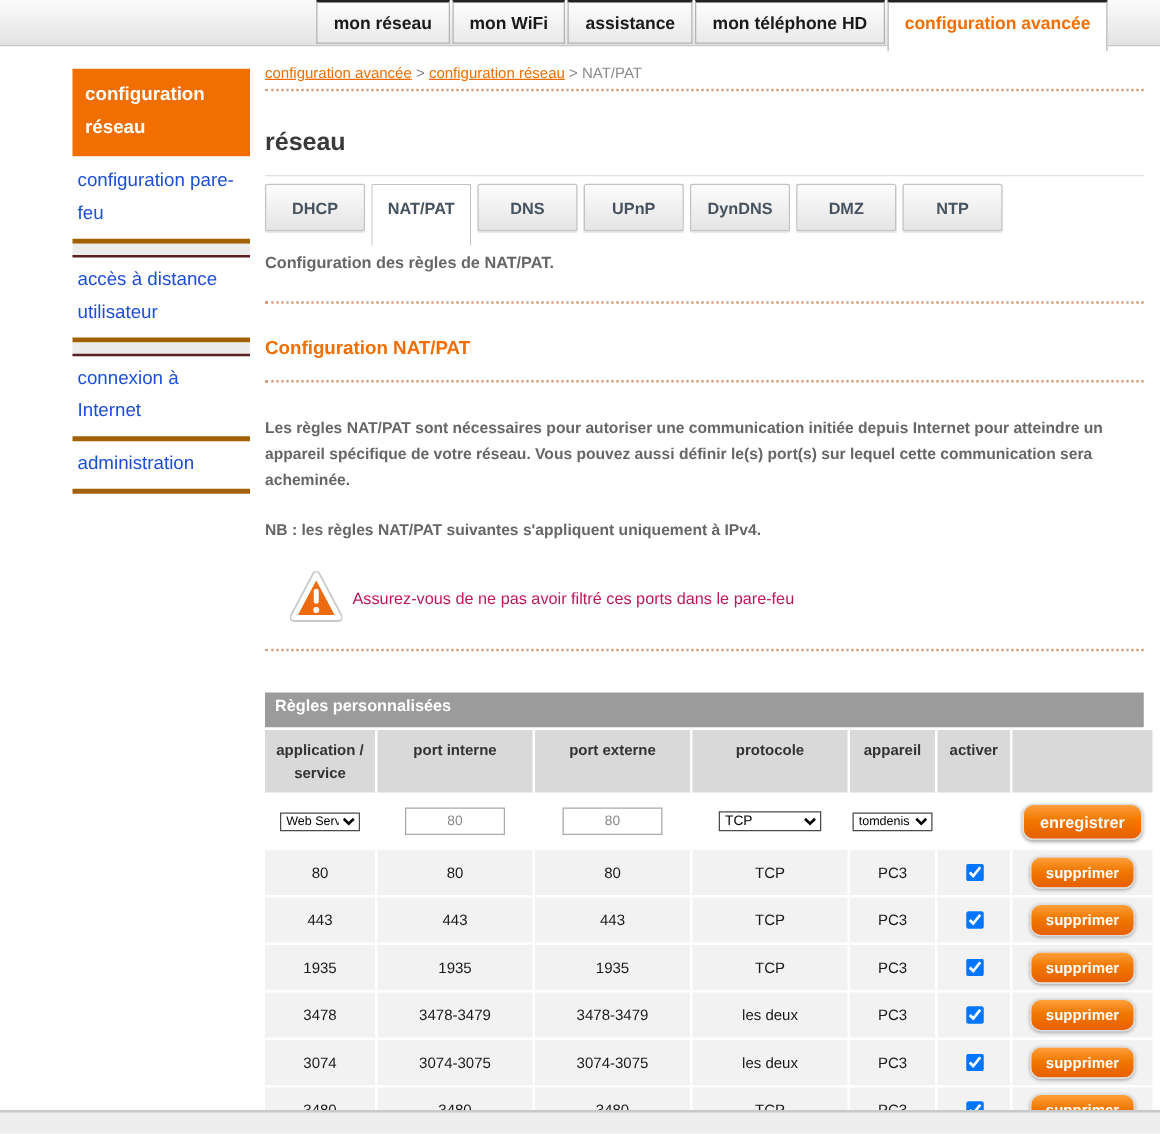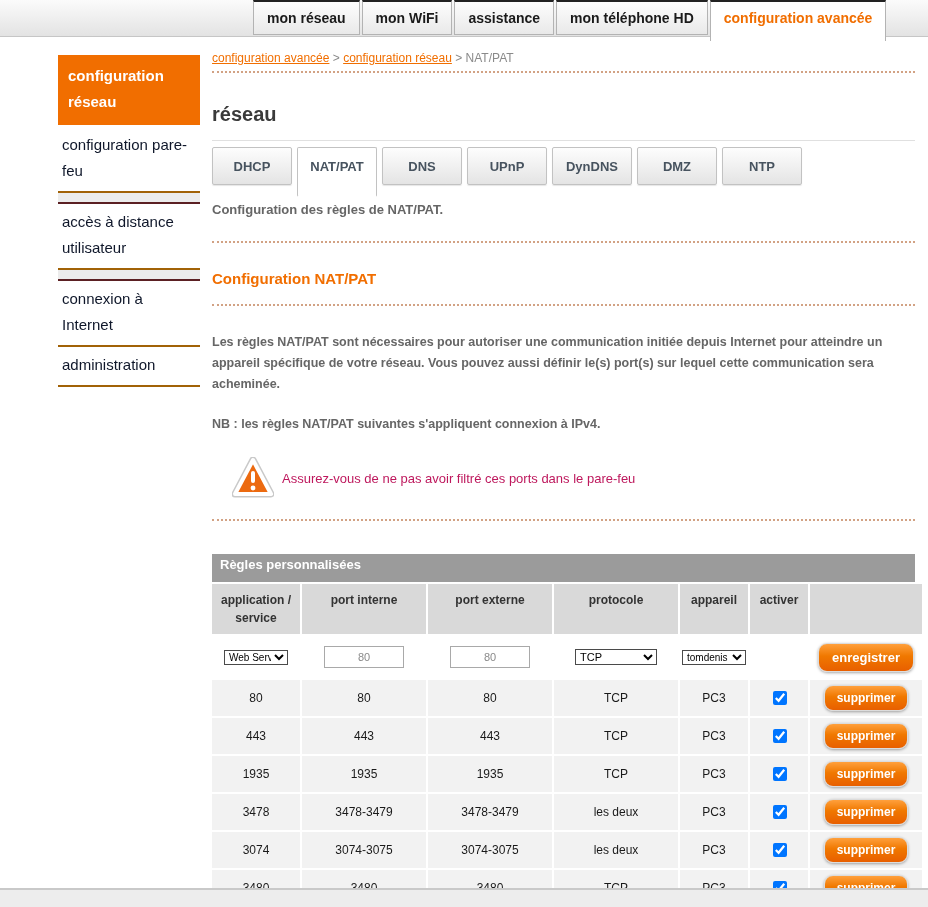--- a/index.html
+++ b/index.html
@@ -22,22 +22,22 @@
     background:linear-gradient(#fdfdfd,#e9e9e9);
     border:1px solid #b3b3b3; border-top:2px solid #222;
   }
   .top-tab.active {
     background:#fff; color:#f16e00; height:41px; border-bottom:none;
   }
 
   
   .sidebar { position:absolute; top:55px; left:58px; width:142px; z-index:2; }
   .side-item {
-    font-size:15px; color:#0f172a; line-height:26px; padding:5px 4px 7px;
-    border-bottom:2px solid #a16207; cursor:pointer;
+    font-size:15px; color:#1d4ed8; line-height:26px; padding:5px 4px 7px;
+    border-bottom:4px solid #a16207; cursor:pointer;
   }
   .side-item.active {
     background:#f16e00; color:#fff; font-weight:bold; padding:8px 10px 10px;
     border-bottom:none; margin-bottom:2px;
   }
   .side-spacer { height:11px; background:#ececec; border-bottom:2px solid #5b2023; }
 
   
   .content { position:absolute; top:43px; left:212px; width:703px; }
   .breadcrumb { font-size:12px; color:#8a8a8a; padding:8px 0 6px; }
@@ -151,21 +151,21 @@
       <div class="subtab">NTP</div>
     </div>
 
   <div class="caption">Configuration des règles de NAT/PAT.</div>
   <div class="dotted m1"></div>
 
   <div class="section-title">Configuration NAT/PAT</div>
   <div class="dotted m2"></div>
 
   <div class="desc">Les règles NAT/PAT sont nécessaires pour autoriser une communication initiée depuis Internet pour atteindre un appareil spécifique de votre réseau. Vous pouvez aussi définir le(s) port(s) sur lequel cette communication sera acheminée.</div>
-  <div class="note">NB : les règles NAT/PAT suivantes s'appliquent connexion à IPv4.</div>
+  <div class="note">NB : les règles NAT/PAT suivantes s'appliquent uniquement à IPv4.</div>
 
   <div class="warning">
     <svg width="42" height="42" viewBox="0 0 42 42">
       <path d="M21 3 L39 37 L3 37 Z" fill="none" stroke="#c9c9c9" stroke-width="7" stroke-linejoin="round"></path>
       <path d="M21 3 L39 37 L3 37 Z" fill="#ec6a10" stroke="#ffffff" stroke-width="4" stroke-linejoin="round"></path>
       <rect x="19" y="14" width="4" height="12" rx="2" fill="#fff"></rect>
       <circle cx="21" cy="31" r="2.4" fill="#fff"></circle>
     </svg>
     <span class="warning-text">Assurez-vous de ne pas avoir filtré ces ports dans le pare-feu</span>
   </div>

